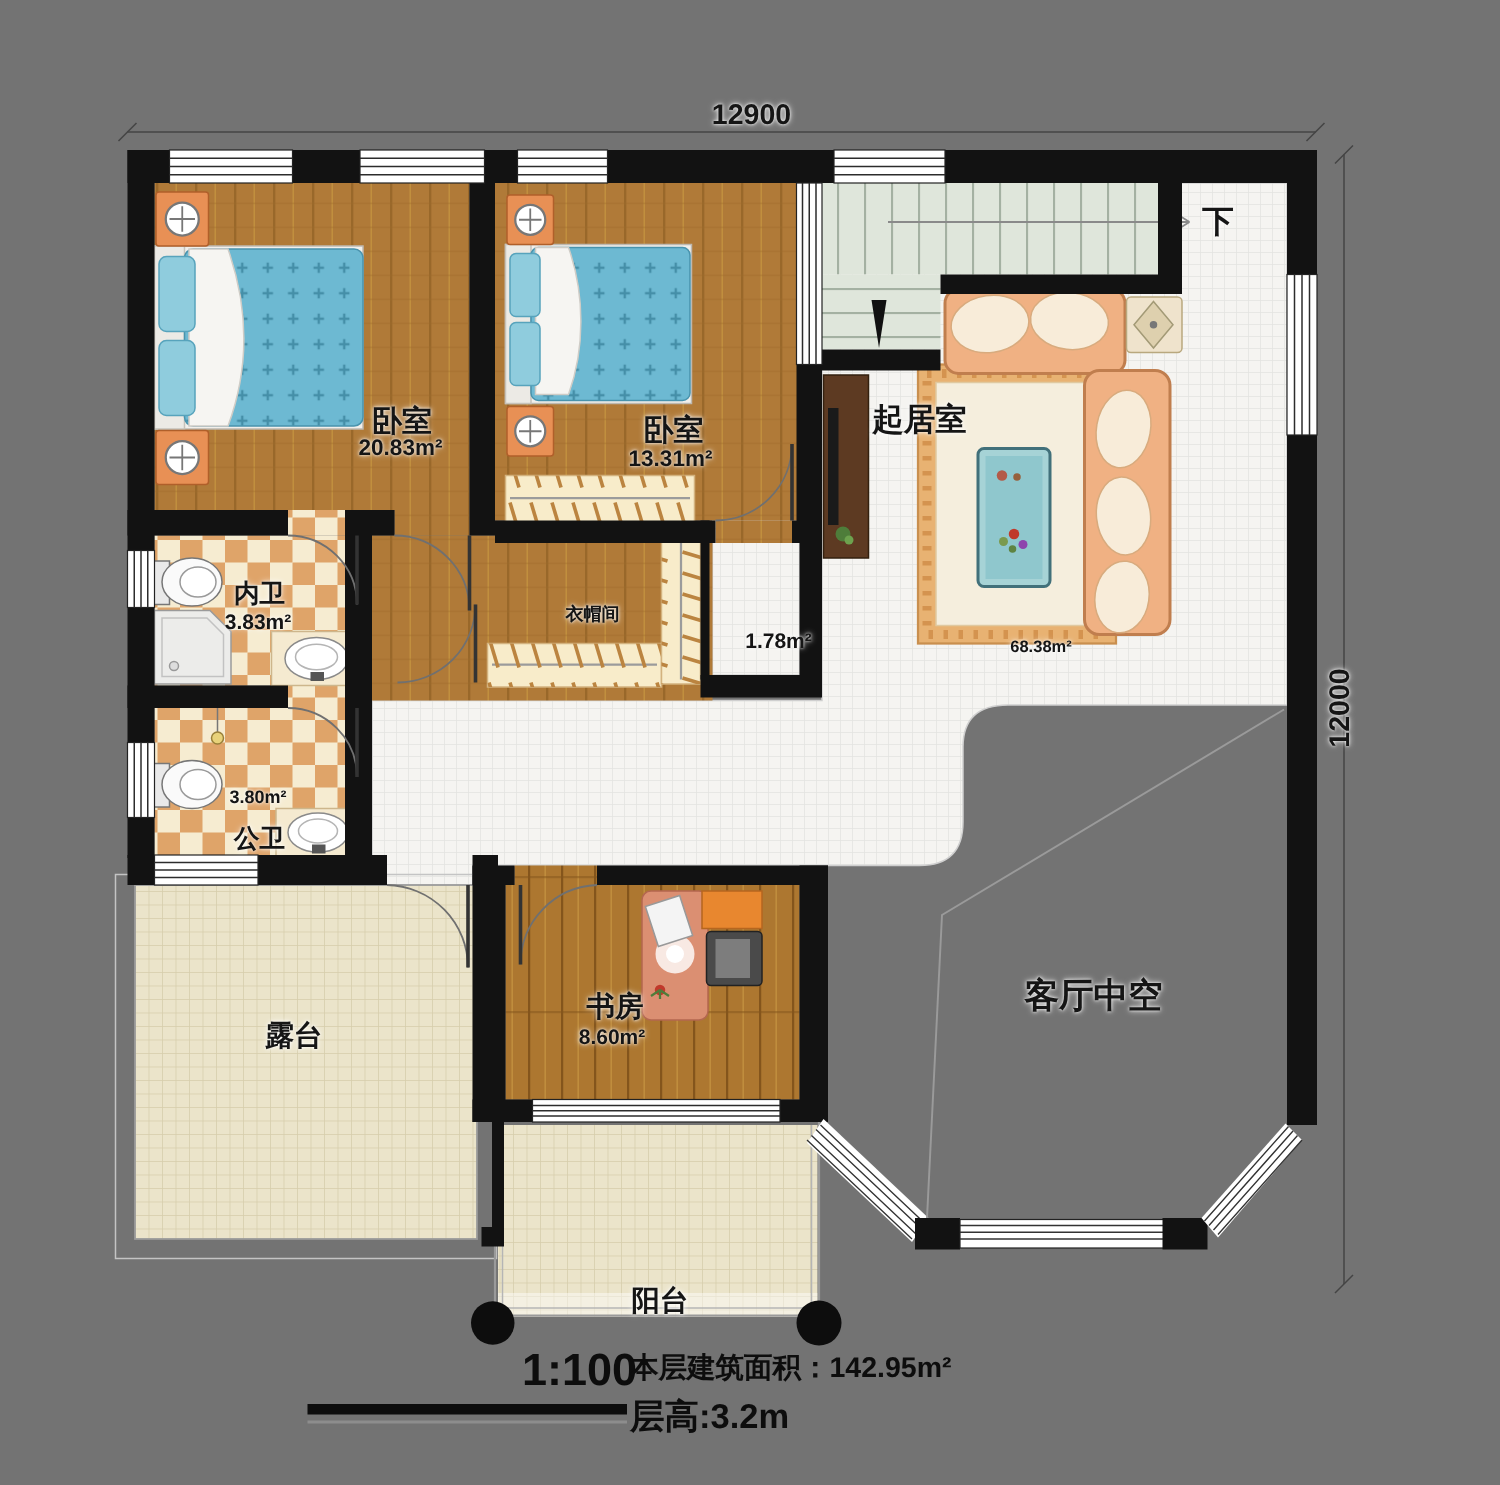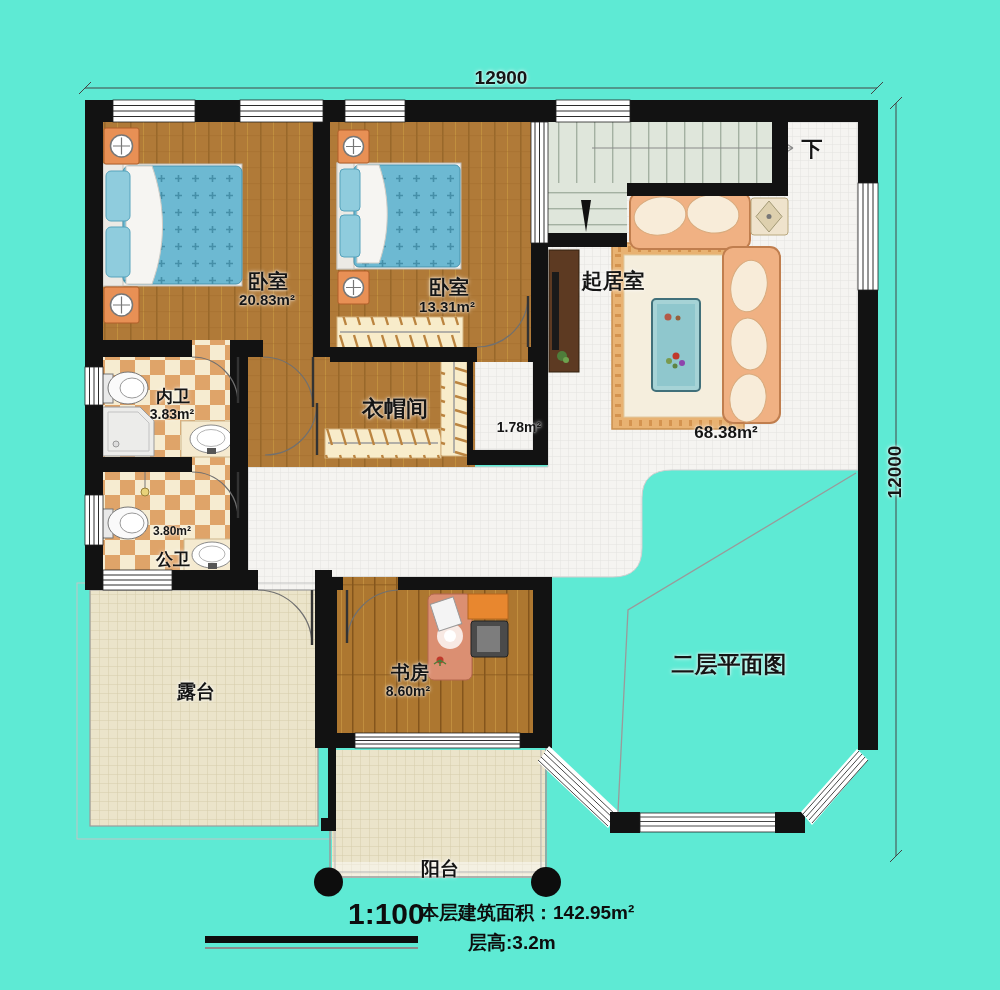--- a/index.html
+++ b/index.html
@@ -1,16 +1,16 @@
 <!DOCTYPE html>
 <html style="--c-wall: #121212; --c-wood: #b07a38; --c-wood_study: #ad7730; --c-tile: #f5f4f1; --c-terrace_tile: #ebe4ca; --c-bath_dark: #dfa469; --c-bath_light: #f6ecd1; --c-stair_green: #dfe6db; --c-bed_blue: #6db9d2; --c-sofa_peach: #f0b183; --c-desk_salmon: #db8f72;"><head>
 <meta charset="utf-8">
 <style>
   html,body{margin:0;padding:0;background:#fff;}
-  .stage{position:relative;width:1000px;height:990px;background:#5eead4;
+  .stage{position:relative;width:1000px;height:990px;background:#737373;
          font-family:"Liberation Sans","DejaVu Sans",sans-serif;overflow:hidden;}
   .stage svg{position:absolute;left:0;top:0;}
   .wall{fill:var(--c-wall,#121212);}
   .win-bg{fill:#ffffff;stroke:#222;stroke-width:0.8;}
   .win-ln{stroke:#2c2c2c;stroke-width:1;fill:none;}
   .door{stroke:#707070;stroke-width:1.2;fill:none;}
   .leaf{stroke:#333;stroke-width:2.4;}
   .thin{stroke:#9a9a9a;fill:none;}
   .dim{stroke:#444;stroke-width:1;fill:none;}
   .lbl{position:absolute;transform:translate(-50%,-50%);white-space:nowrap;color:#151515;
@@ -333,38 +333,38 @@
 <div class="lbl" style="left:501px;top:77px;font-size:19px;">12900</div>
 <div class="lbl rot" style="left:894px;top:472px;font-size:19px;">12000</div>
 
 <div class="lbl" style="left:268px;top:281px;font-size:20px;">卧室</div>
 <div class="lbl" style="left:267px;top:299px;font-size:15px;">20.83m²</div>
 
 <div class="lbl" style="left:449px;top:287px;font-size:20px;">卧室</div>
 <div class="lbl" style="left:447px;top:306px;font-size:15px;text-align:center;">13.31m²</div>
 
 <div class="lbl" style="left:613px;top:280px;font-size:21px;">起居室</div>
-<div class="lbl" style="left:694px;top:432px;font-size:17px;margin-left:32px;">68.38m²</div>
+<div class="lbl" style="left:694px;top:432px;font-size:11px;">68.38m²</div>
 
 <div class="lbl" style="left:173px;top:396px;font-size:17px;">内卫</div>
 <div class="lbl" style="left:172px;top:414px;font-size:14px;">3.83m²</div>
 
 <div class="lbl" style="left:173px;top:513px;font-size:17px;margin-top:46px;">公卫</div>
 <div class="lbl" style="left:172px;top:531px;font-size:12px;">3.80m²</div>
 
-<div class="lbl" style="left:395px;top:409px;font-size:22px;">衣帽间</div>
+<div class="lbl" style="left:395px;top:409px;font-size:12px;">衣帽间</div>
 <div class="lbl" style="left:519px;top:427px;font-size:14px;">1.78m²</div>
 
 <div class="lbl" style="left:410px;top:672px;font-size:19px;">书房</div>
 <div class="lbl" style="left:408px;top:691px;font-size:14px;">8.60m²</div>
 
 <div class="lbl" style="left:196px;top:691px;font-size:19px;">露台</div>
 <div class="lbl" style="left:440px;top:868px;font-size:19px;">阳台</div>
-<div class="lbl" style="left:729px;top:664px;font-size:23px;">二层平面图</div>
+<div class="lbl" style="left:729px;top:664px;font-size:23px;">客厅中空</div>
 <div class="lbl" style="left:812px;top:148px;font-size:21px;">下</div>
 
 <div class="tl" style="left:348px;top:899px;font-size:30px;font-weight:700;">1:100</div>
 <div class="bar" style="left:205px;top:936px;width:213px;height:7px;"></div>
 <div class="bar2" style="left:205px;top:947px;width:213px;height:2px;"></div>
 <div class="tl" style="left:420px;top:903px;font-size:19px;font-weight:700;"><span>本层建筑面积：</span><span>142.95m²</span></div>
-<div class="tl" style="left:420px;top:933px;font-size:19px;font-weight:700;margin-left:48px;">层高:3.2m</div>
+<div class="tl" style="left:420px;top:933px;font-size:23px;font-weight:700;">层高:3.2m</div>
 
 </div>
 
 </body></html>

